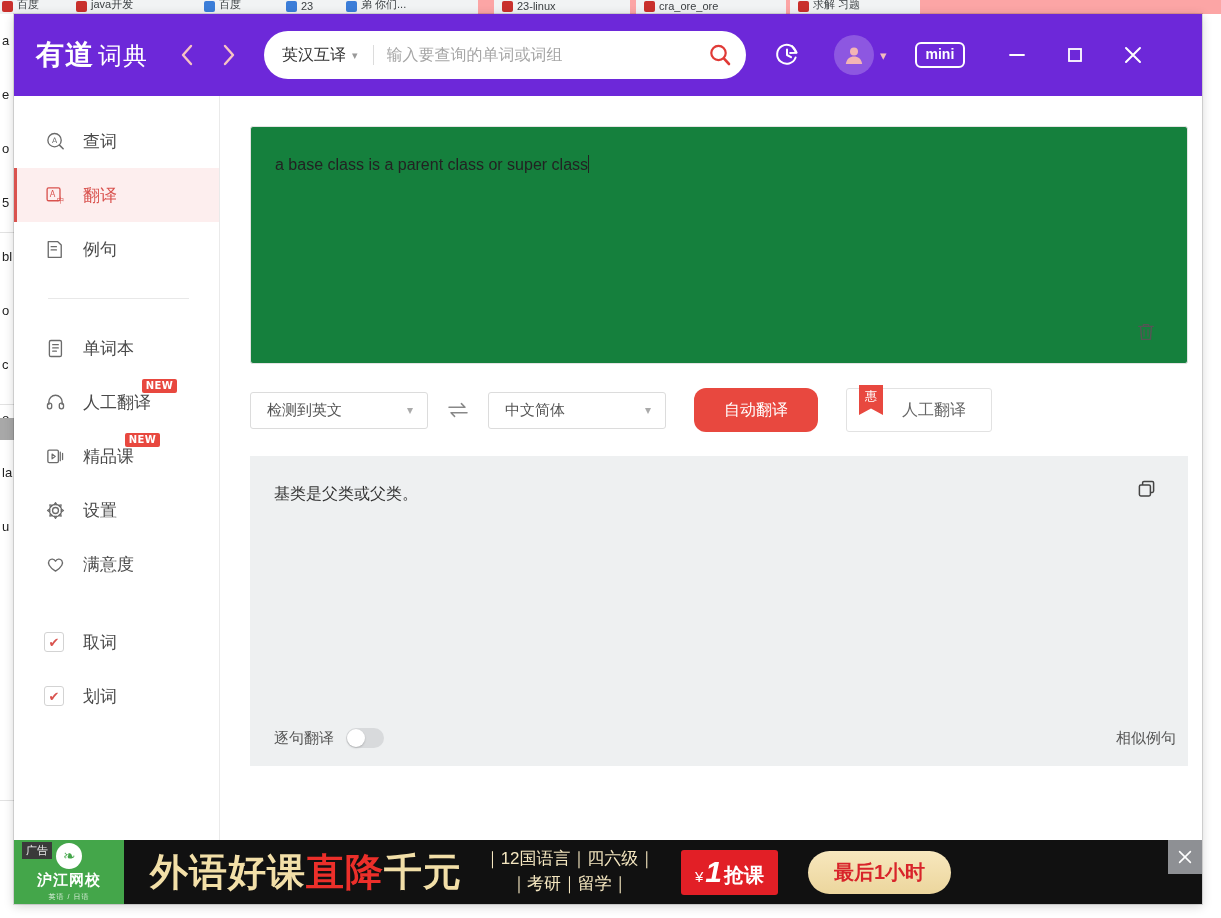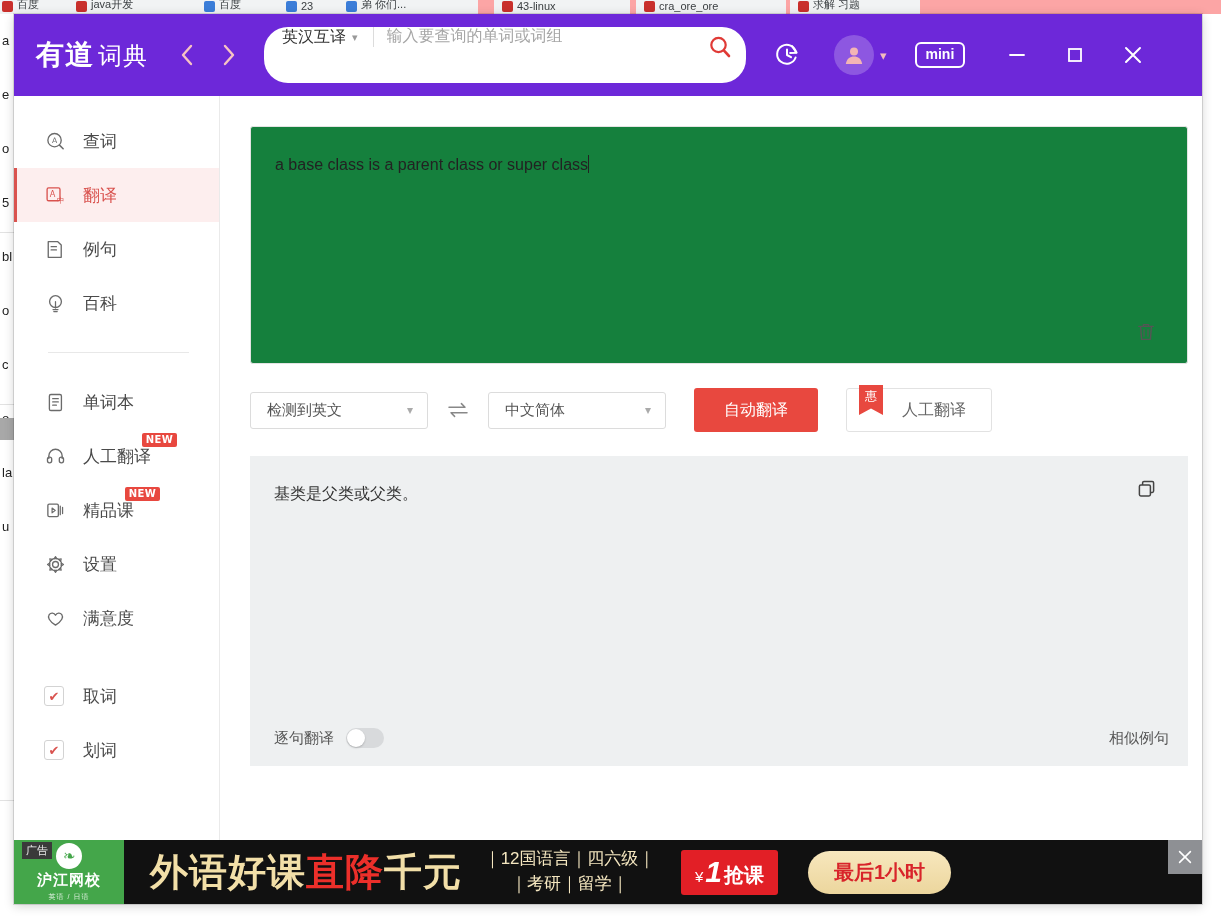--- a/index.html
+++ b/index.html
@@ -78,23 +78,23 @@
 
   .navbtn {
     width: 42px; height: 42px; flex: none;
     display: flex; align-items: center; justify-content: center;
     color: #f7c3c3; font-size: 24px; cursor: pointer;
   }
   .navbtn.first { margin-left: 18px; }
 
   .searchwrap {
     margin-left: 14px;
-    width: 482px; height: 56px; flex: none;
+    width: 482px; height: 48px; flex: none;
     background: #fff; border-radius: 24px;
-    display: flex; align-items: flex-start;
+    display: flex; align-items: center;
     padding: 0 6px 0 18px;
   }
   .dictmode {
     display: flex; align-items: center; gap: 6px;
     font-size: 16px; color: #333; flex: none; cursor: pointer;
   }
   .chev { font-size: 11px; color: #999; }
   .vdiv { width: 1px; height: 20px; background: #dcdcdc; margin: 0 13px 0 15px; flex: none; }
   .searchinput {
     flex: 1; border: none; outline: none;
@@ -224,21 +224,21 @@
   .select .chev2 { color: #aaa; font-size: 12px; }
   .swap {
     width: 60px; flex: none;
     display: flex; align-items: center; justify-content: center;
     color: #888; font-size: 20px; cursor: pointer;
   }
   .autobtn {
     margin-left: 28px;
     width: 124px; height: 44px; flex: none;
     background: #e8483f; color: #fff;
-    border: none; border-radius: 3px;
+    border: none; border-radius: 12px;
     font-size: 16px; cursor: pointer;
     font-family: "Liberation Sans", "DejaVu Sans", sans-serif;
   }
   .humanbtn {
     position: relative; margin-left: 28px;
     width: 146px; height: 44px; flex: none;
     background: #fff; border: 1px solid #e2e2e2; border-radius: 3px;
     display: flex; align-items: center; justify-content: center;
     font-size: 16px; color: #666; cursor: pointer;
   }
@@ -261,21 +261,21 @@
     padding: 26px 24px;
   }
   .restext { font-size: 16px; color: #333; line-height: 1.5; }
   .copybtn {
     position: absolute; right: 26px; top: 18px;
     width: 30px; height: 30px; cursor: pointer;
     display: flex; align-items: center; justify-content: center;
     color: #444;
   }
   .resfoot {
-    position: absolute; left: 24px; right: 19px; bottom: 18px;
+    position: absolute; left: 24px; right: 12px; bottom: 18px;
     display: flex; align-items: center; justify-content: space-between; gap: 16px;
   }
   .toggle-group { display: flex; align-items: center; gap: 12px; }
   .toggle-label { font-size: 15px; color: #555; }
   .toggle {
     width: 38px; height: 20px; border-radius: 10px;
     background: #d8dadc; position: relative; cursor: pointer;
   }
   .toggle .knob {
     position: absolute; left: 1px; top: 1px;
@@ -370,21 +370,21 @@
     <div class="bg-tab f-blue" style="left:278px;width:62px">
         <span class="favicon"></span>
         <span>23</span>
       </div>
     <div class="bg-tab f-blue" style="left:338px;width:140px">
         <span class="favicon"></span>
         <span>弟 你们...</span>
       </div>
     <div class="bg-tab" style="left:494px;width:136px">
         <span class="favicon"></span>
-        <span>43-linux</span>
+        <span>23-linux</span>
       </div>
     <div class="bg-tab" style="left:636px;width:150px">
         <span class="favicon"></span>
         <span>cra_ore_ore</span>
       </div>
     <div class="bg-tab" style="left:790px;width:130px">
         <span class="favicon"></span>
         <span>求解 习题</span>
       </div>
   </div>
@@ -507,29 +507,20 @@
       <div class="sitem">
         <span class="sicon">
           <svg width="21" height="21" viewBox="0 0 22 22" fill="none">
             <path d="M3.4 2.8 H13.4 L17 6.2 V19.2 H3.4 Z" stroke="currentColor" stroke-width="1.4" stroke-linejoin="round"></path>
             <path d="M6.4 8 H12 M6.4 11.4 H12" stroke="currentColor" stroke-width="1.3" stroke-linecap="round"></path>
           </svg>
         </span>
         <span class="slabel">例句</span>
       </div>
 
-      <div class="sitem">
-        <span class="sicon">
-          <svg width="21" height="21" viewBox="0 0 22 22" fill="none">
-            <circle cx="11" cy="9" r="6.2" stroke="currentColor" stroke-width="1.4"></circle>
-            <path d="M11 9 V15.6 M8.4 17.4 H13.6 M9.2 19.4 H12.8" stroke="currentColor" stroke-width="1.3" stroke-linecap="round"></path>
-          </svg>
-        </span>
-        <span class="slabel">百科</span>
-      </div>
 
       <div class="sdivider"></div>
 
       <div class="sitem">
         <span class="sicon">
           <svg width="21" height="21" viewBox="0 0 22 22" fill="none">
             <rect x="4.6" y="2.6" width="12.6" height="16.8" rx="1.6" stroke="currentColor" stroke-width="1.4"></rect>
             <path d="M8 7 H14 M8 10.4 H14 M8 13.8 H12" stroke="currentColor" stroke-width="1.2" stroke-linecap="round"></path>
           </svg>
         </span>

